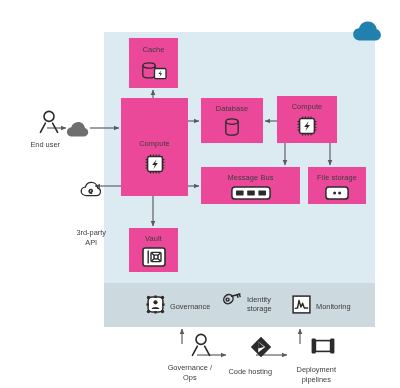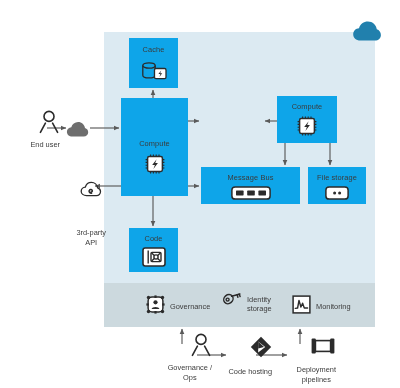--- a/index.html
+++ b/index.html
@@ -9,21 +9,21 @@
   #stage{position:absolute;left:0;top:0;width:400px;height:388px;}
   svg#canvas{position:absolute;left:0;top:0;width:400px;height:388px;}
 
   
   .cloud-panel{position:absolute;left:104px;top:32px;width:271px;height:295px;
                background:#dceaf2;}
   .gov-band{position:absolute;left:104px;top:283px;width:271px;height:44px;
             background:#ccd9de;}
 
   
-  .box{position:absolute;background:#0ea5e9;box-sizing:border-box;
+  .box{position:absolute;background:#ec4899;box-sizing:border-box;
        display:flex;flex-direction:column;align-items:center;}
   .box .bx-label{font-size:7.4px;color:#3b3b3b;line-height:9px;
                  text-align:center;letter-spacing:.1px;white-space:nowrap;}
   .box .bx-icon{display:flex;align-items:center;justify-content:center;}
 
   .box-cache   {left:129px;top:38px; width:49px;height:50px;padding-top:7px;}
   .box-compute1{left:121px;top:98px; width:67px;height:98px;padding-top:41px;}
   .box-db      {left:201px;top:98px; width:62px;height:45px;padding-top:6px;}
   .box-compute2{left:277px;top:96px; width:60px;height:47px;padding-top:6px;}
   .box-msgbus  {left:201px;top:167px;width:99px;height:37px;padding-top:6px;}
@@ -126,20 +126,32 @@
                    M6.6,18.2 v2.2 M9.4,18.2 v2.2 M12.2,18.2 v2.2 M15,18.2 v2.2
                    M1.6,6.6 h2.2 M1.6,9.4 h2.2 M1.6,12.2 h2.2 M1.6,15 h2.2
                    M18.2,6.6 h2.2 M18.2,9.4 h2.2 M18.2,12.2 h2.2 M18.2,15 h2.2"></path>
         </g>
         <rect x="3.6" y="3.6" width="14.8" height="14.8" rx="1.6" fill="#ffffff" stroke="#2b2b2b" stroke-width="1.5"></rect>
         <path d="M12.6,6.2 L8.2,12.1 L10.9,12.1 L9.4,15.9 L13.9,10.0 L11.2,10.0 Z" fill="#2b2b2b"></path>
       </svg>
     </div>
   </div>
 
+  <div class="box box-db">
+    <div class="bx-label">Database</div>
+    <div class="bx-icon" style="margin-top:4px;">
+      <svg width="18" height="22" viewBox="0 0 18 22" xmlns="http://www.w3.org/2000/svg">
+        <g fill="none" stroke="#2b2b2b" stroke-width="1.3">
+          <ellipse cx="9" cy="4.6" rx="6.2" ry="2.7"></ellipse>
+          <path d="M2.8,4.6 L2.8,15.4 C2.8,16.9 5.6,18.1 9,18.1
+                   C12.4,18.1 15.2,16.9 15.2,15.4 L15.2,4.6"></path>
+        </g>
+      </svg>
+    </div>
+  </div>
 
   <div class="box box-compute2">
     <div class="bx-label">Compute</div>
     <div class="bx-icon" style="margin-top:4px;">
       <svg width="22" height="22" viewBox="0 0 22 22" xmlns="http://www.w3.org/2000/svg">
         <g stroke="#2b2b2b" stroke-width="1.1">
           <path d="M6.6,1.6 v2.2 M9.4,1.6 v2.2 M12.2,1.6 v2.2 M15,1.6 v2.2
                    M6.6,18.2 v2.2 M9.4,18.2 v2.2 M12.2,18.2 v2.2 M15,18.2 v2.2
                    M1.6,6.6 h2.2 M1.6,9.4 h2.2 M1.6,12.2 h2.2 M1.6,15 h2.2
                    M18.2,6.6 h2.2 M18.2,9.4 h2.2 M18.2,12.2 h2.2 M18.2,15 h2.2"></path>
@@ -167,21 +179,21 @@
     <div class="bx-icon" style="margin-top:4px;">
       <svg width="24" height="14" viewBox="0 0 24 14" xmlns="http://www.w3.org/2000/svg">
         <rect x="0.9" y="0.9" width="22.2" height="12.2" rx="3.2" fill="#ffffff" stroke="#2b2b2b" stroke-width="1.5"></rect>
         <circle cx="9.6" cy="7" r="1.5" fill="#2b2b2b"></circle>
         <circle cx="14.6" cy="7" r="1.5" fill="#2b2b2b"></circle>
       </svg>
     </div>
   </div>
 
   <div class="box box-vault">
-    <div class="bx-label">Code</div>
+    <div class="bx-label">Vault</div>
     <div class="bx-icon" style="margin-top:4px;">
       <svg width="24" height="20" viewBox="0 0 24 20" xmlns="http://www.w3.org/2000/svg">
         <rect x="1" y="1" width="22" height="18" rx="2.2" fill="#ffffff" stroke="#2b2b2b" stroke-width="1.6"></rect>
         <path d="M6.2,3.4 v13.2" stroke="#2b2b2b" stroke-width="1.4"></path>
         <rect x="9" y="5.4" width="10" height="9.2" rx="1" fill="none" stroke="#2b2b2b" stroke-width="1.4"></rect>
         <path d="M9.6,6 L18.4,14 M18.4,6 L9.6,14" stroke="#2b2b2b" stroke-width="1.4"></path>
         <circle cx="14" cy="10" r="2.1" fill="#ffffff" stroke="#2b2b2b" stroke-width="1.4"></circle>
       </svg>
     </div>
   </div>

